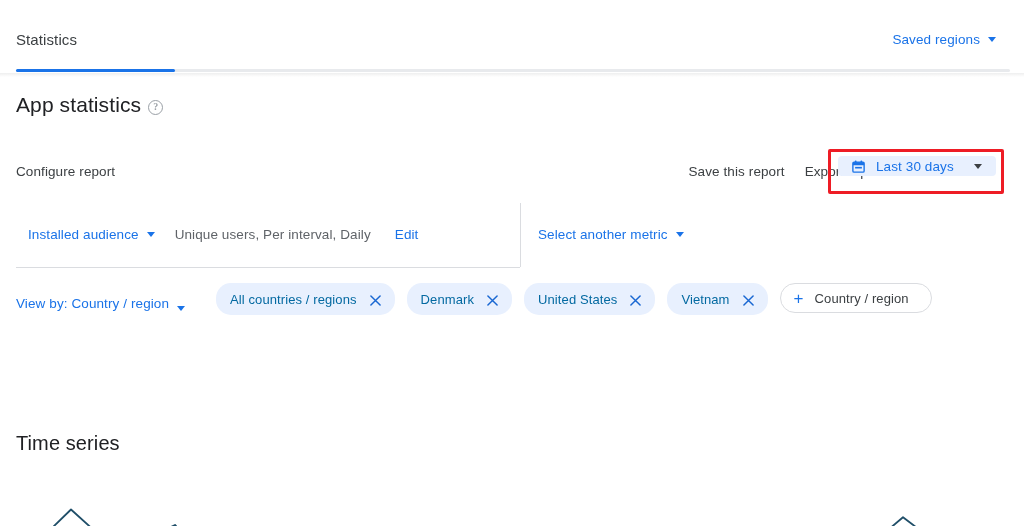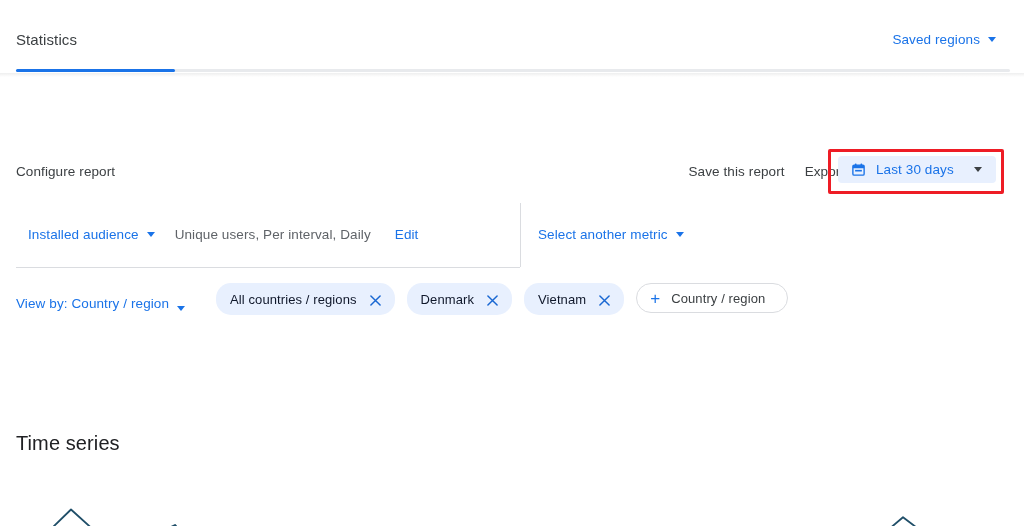--- a/index.html
+++ b/index.html
@@ -71,21 +71,21 @@
   .txt-btn {
     font-size: 13.5px; color: #3c4043; cursor: pointer;
     padding: 6px 10px; letter-spacing: .1px;
     display: flex; align-items: center; gap: 8px;
   }
   .redbox {
     position: absolute; left: 828px; top: 136px; width: 176px; height: 45px;
     border: 3px solid #ee1c25; border-radius: 2px; pointer-events: none;
   }
   .date-btn {
-    position: absolute; left: 838px; top: 143px; width: 158px; height: 27px;
+    position: absolute; left: 838px; top: 143px; width: 158px; height: 20px;
     background: #e8f0fe; border-radius: 4px;
     display: flex; align-items: center; cursor: pointer;
   }
   .date-btn .cal { margin-left: 13px; }
   .date-btn .lbl { margin-left: 10px; font-size: 13.5px; color: #1a73e8; letter-spacing: .1px; }
   .date-btn .cr { margin-left: auto; margin-right: 14px; color: #3c4043; }
   .cal-icon { width: 15px; height: 15px; display: block; }
 
   
   .metricrow { position: absolute; left: 0; top: 200px; width: 1024px; height: 54px; }
@@ -101,21 +101,21 @@
   
   .chiprow { position: absolute; left: 0; top: 270px; width: 1024px; }
   .viewby { position: absolute; left: 16px; top: 13px; display: flex; align-items: flex-end; gap: 8px; }
   .chips {
     position: absolute; left: 216px; top: 0; width: 800px;
     display: flex; flex-wrap: wrap; gap: 10px 12px; align-content: flex-start;
   }
   .chip {
     height: 30px; border-radius: 15px; background: #e8f0fe;
     display: inline-flex; align-items: center; padding: 16px 14px;
-    font-size: 13px; color: #0f172a; cursor: pointer; letter-spacing: .1px;
+    font-size: 13px; color: #0369a1; cursor: pointer; letter-spacing: .1px;
   }
   .chip .x { margin-left: 13px; width: 11px; height: 11px; display: block; }
   .chip-add {
     height: 30px; border-radius: 15px; background: #fff; border: 1px solid #dadce0;
     display: inline-flex; align-items: center; padding: 0 16px 0 13px;
     font-size: 13px; color: #3c4043; cursor: pointer; letter-spacing: .1px;
     flex-basis: 100%; max-width: 152px;
   }
   .chip-add .plus { color: #1a73e8; font-size: 17px; margin-right: 11px; line-height: 1; font-weight: 400; }
 
@@ -135,20 +135,24 @@
       <span>Saved regions</span>
       <span class="caret"></span>
     </div>
   </div>
 
   <div class="rail">
     <div class="rail-fill" style="width: 159.04px;"></div>
   </div>
   <div class="rail-shadow"></div>
 
+  <div class="h1row">
+    <span class="h1">App statistics</span>
+    <span class="help-icon">?</span>
+  </div>
 
   <div class="cfg-label">Configure report</div>
 
   <div class="cfg-actions">
     <div class="txt-btn">
       <span>Save this report</span>
     </div>
     <div class="txt-btn">
       <span>Export report</span>
       <span class="caret"></span>
@@ -207,20 +211,28 @@
       </span>
       <span class="chip">
         <span>Denmark</span>
         <span class="x">
           <svg viewBox="0 0 12 12" width="11" height="11">
               <path d="M1 1 L11 11 M11 1 L1 11" stroke="#1967d2" stroke-width="1.6" fill="none" stroke-linecap="round"></path>
             </svg>
         </span>
       </span>
       <span class="chip">
+        <span>United States</span>
+        <span class="x">
+          <svg viewBox="0 0 12 12" width="11" height="11">
+              <path d="M1 1 L11 11 M11 1 L1 11" stroke="#1967d2" stroke-width="1.6" fill="none" stroke-linecap="round"></path>
+            </svg>
+        </span>
+      </span>
+      <span class="chip">
         <span>Vietnam</span>
         <span class="x">
           <svg viewBox="0 0 12 12" width="11" height="11">
               <path d="M1 1 L11 11 M11 1 L1 11" stroke="#1967d2" stroke-width="1.6" fill="none" stroke-linecap="round"></path>
             </svg>
         </span>
       </span>
       <span class="chip-add">
         <span class="plus">+</span>
         <span>Country / region</span>

